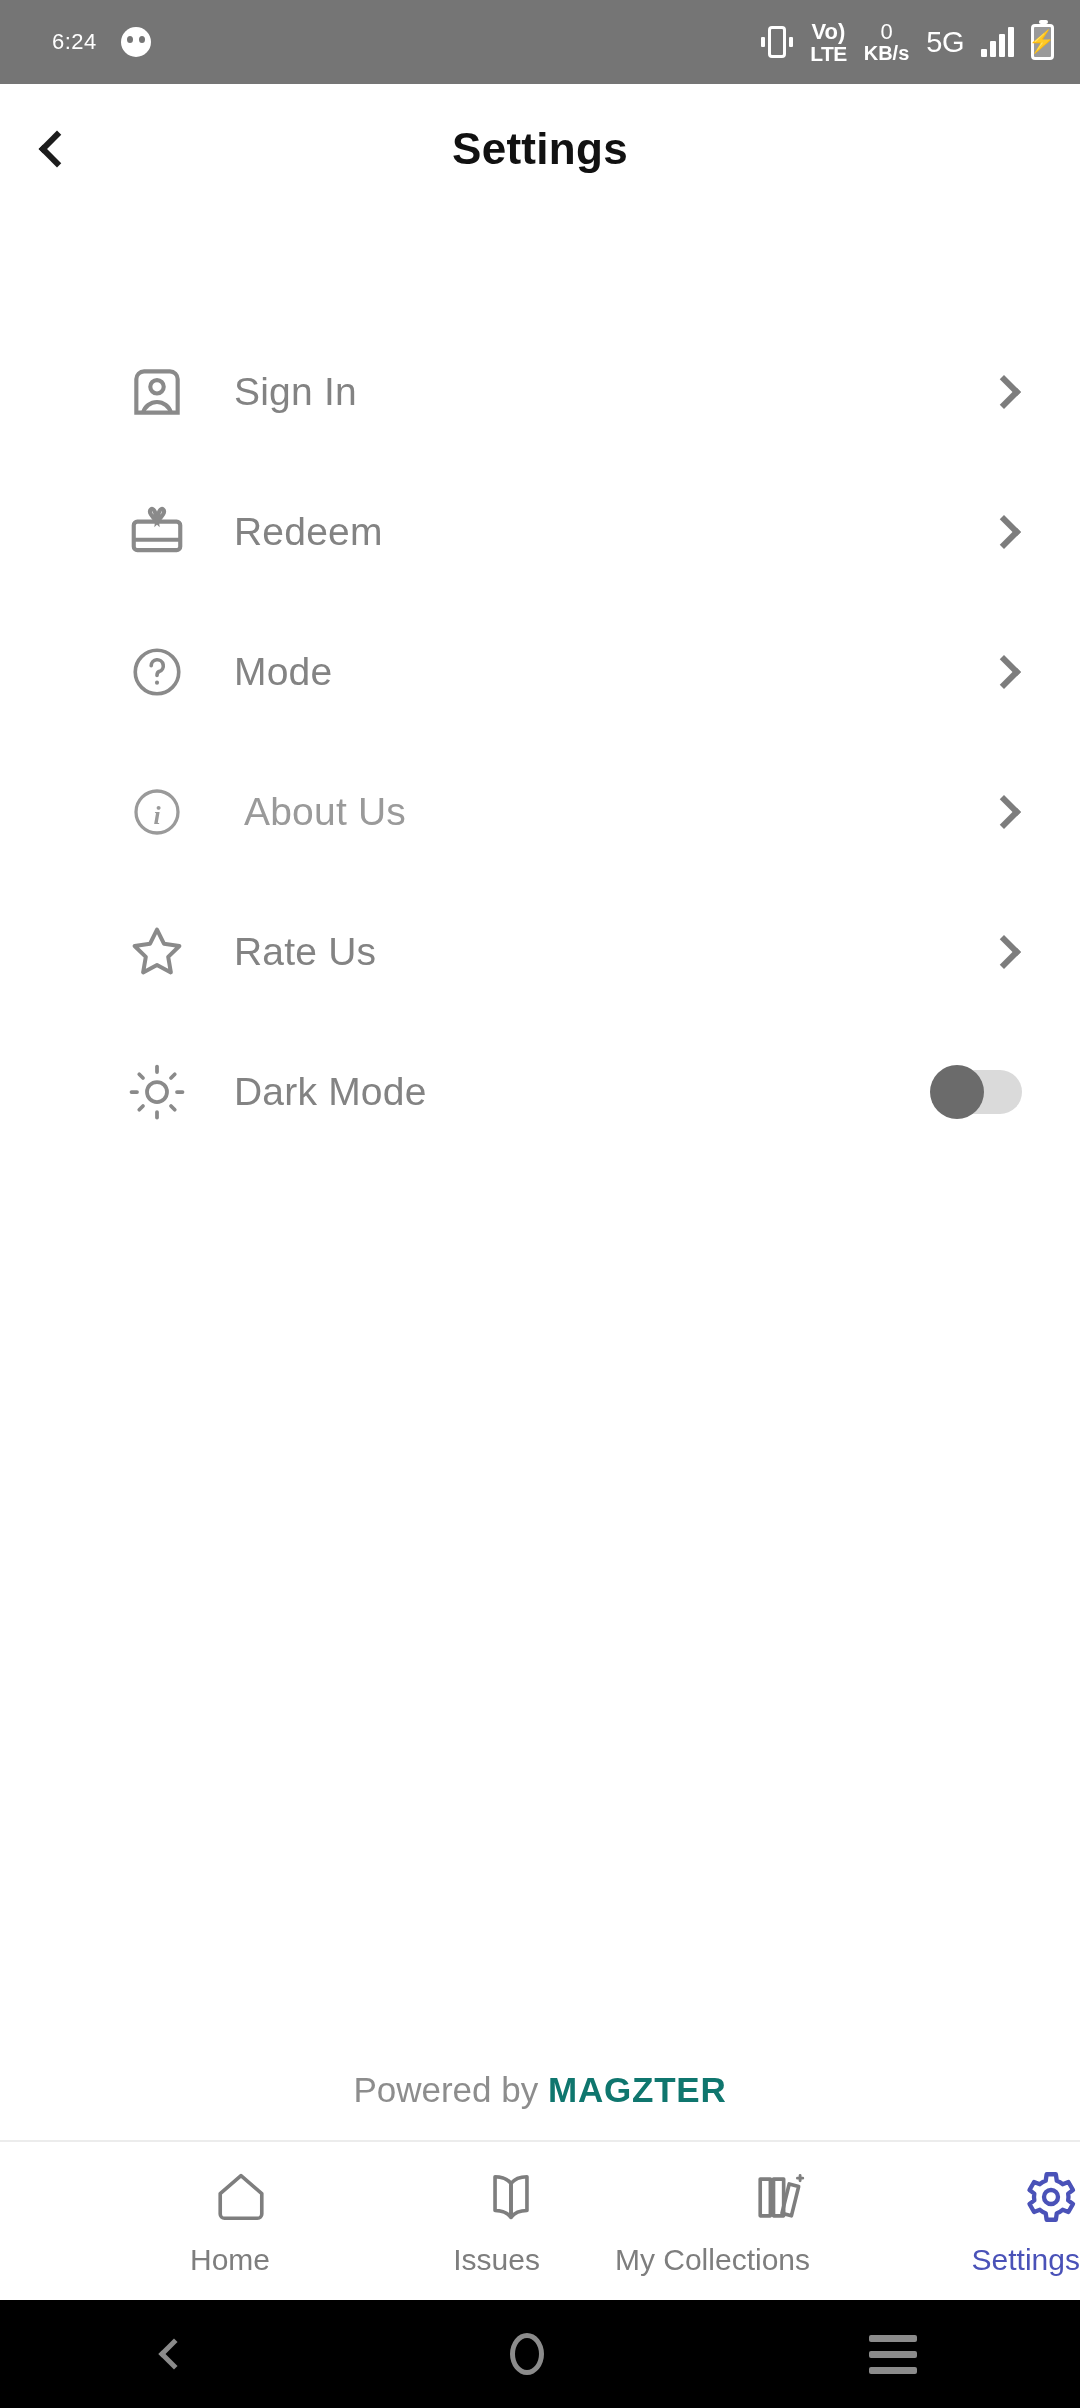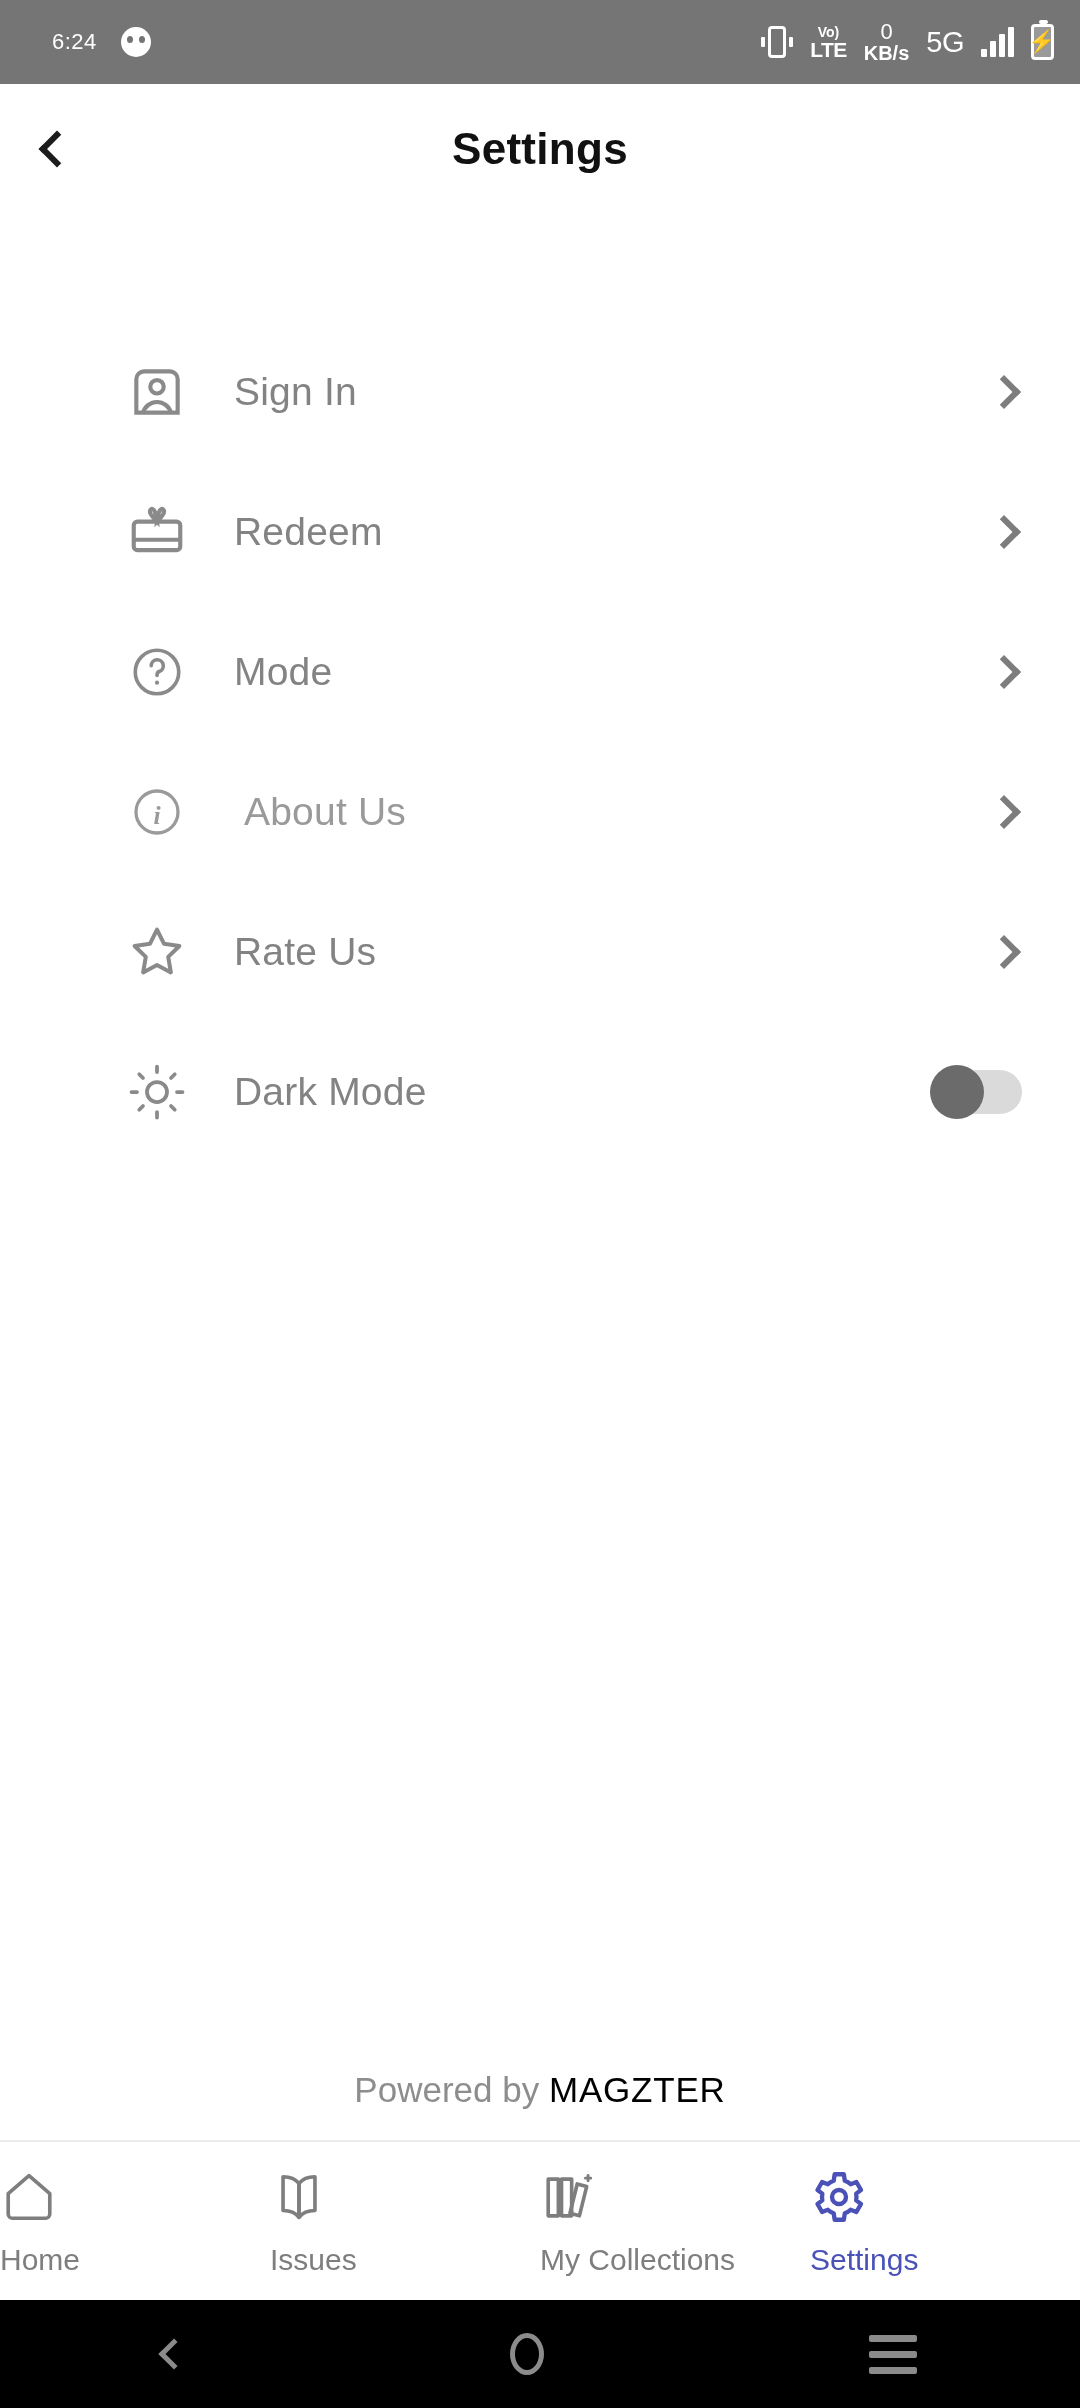--- a/index.html
+++ b/index.html
@@ -24,21 +24,21 @@
     content:""; position:absolute; top:9px; width:6px; height:7px; border-radius:50%; background:#757575;
   }
   .sb-face::before { left:6px; } .sb-face::after { right:6px; }
 
   .sb-right { display:flex; align-items:center; gap:17px; }
   .ic-vibrate { display:flex; align-items:center; gap:3px; }
   .ic-vibrate .bar { width:4px; height:16px; background:#ffffff; border-radius:1px; }
   .ic-vibrate .bar.s { height:10px; }
   .ic-vibrate .phone { width:18px; height:32px; border:3px solid #ffffff; border-radius:4px; }
   .ic-volte { display:flex; flex-direction:column; align-items:center; line-height:1; font-weight:bold; }
-  .ic-volte .t { font-size:14px; } .ic-volte .b { font-size:21px; letter-spacing:-0.5px; }
+  .ic-volte .t { font-size:22px; } .ic-volte .b { font-size:21px; letter-spacing:-0.5px; }
   .ic-net { display:flex; flex-direction:column; align-items:center; line-height:1.05; }
   .ic-net .n { font-size:22px; } .ic-net .u { font-size:20px; font-weight:bold; }
   .ic-5g { font-size:29px; letter-spacing:-0.5px; }
   .ic-sig { display:flex; align-items:flex-end; gap:3px; height:30px; }
   .ic-sig i { width:6px; background:#ffffff; border-radius:1px; display:block; }
   .ic-battery { width:23px; height:36px; border:3px solid #ffffff; border-radius:4px; position:relative; background:#9a9a9a; }
   .ic-battery::before { content:""; position:absolute; top:-7px; left:5px; width:9px; height:4px; background:#ffffff; border-radius:2px; }
   .ic-battery .blt { position:absolute; inset:0; display:flex; align-items:center; justify-content:center; font-size:22px; color:#ffffff; line-height:1; }
 
   
@@ -54,25 +54,25 @@
   .row .lbl { flex:1; font-size:39px; color:#838383; padding-left:40px; letter-spacing:0.2px; }
   .row.about .lbl { color:#9a9a9a; padding-left:50px; }
   .chev-right { width:24px; height:24px; border-top:6px solid #7d7d7d; border-right:6px solid #7d7d7d; transform:rotate(45deg); margin-right:6px; }
 
   .switch { width:86px; height:44px; border-radius:22px; background:#dadada; position:relative; }
   .switch .knob { position:absolute; top:-5px; left:-6px; width:54px; height:54px; border-radius:50%; background:#6b6b6b; }
 
   
   .spacer { flex:1; }
   .powered { text-align:center; padding-bottom:30px; font-size:35px; color:#8d8d8d; }
-  .powered b { color:#000000; font-weight:normal; letter-spacing:0.8px; }
+  .powered b { color:#0f766e; font-weight:bold; letter-spacing:0.8px; }
 
   
   .bottomnav { height:160px; flex:none; border-top:2px solid #ececec; display:flex; align-items:center; }
-  .nav-item { flex:1; display:flex; flex-direction:column; align-items:flex-start; justify-content:center; gap:14px; }
+  .nav-item { flex:1; display:flex; flex-direction:column; align-items:flex-end; justify-content:center; gap:14px; }
   .nav-item .nlbl { font-size:30px; color:#7e7e7e; }
   .nav-item.active .nlbl { color:#4a52b8; }
   .nav-ico { height:64px; display:flex; align-items:center; justify-content:center; }
 
   
   .androidnav { height:108px; flex:none; background:#000000; display:flex; align-items:center; justify-content:space-around; }
   .an-back { width:22px; height:22px; border-left:5px solid #8b8b8b; border-bottom:5px solid #8b8b8b; transform:rotate(45deg); }
   .an-home { width:34px; height:42px; border:5px solid #8b8b8b; border-radius:50%; }
   .an-recent { display:flex; flex-direction:column; gap:9px; }
   .an-recent i { display:block; width:48px; height:7px; background:#8b8b8b; border-radius:2px; }

